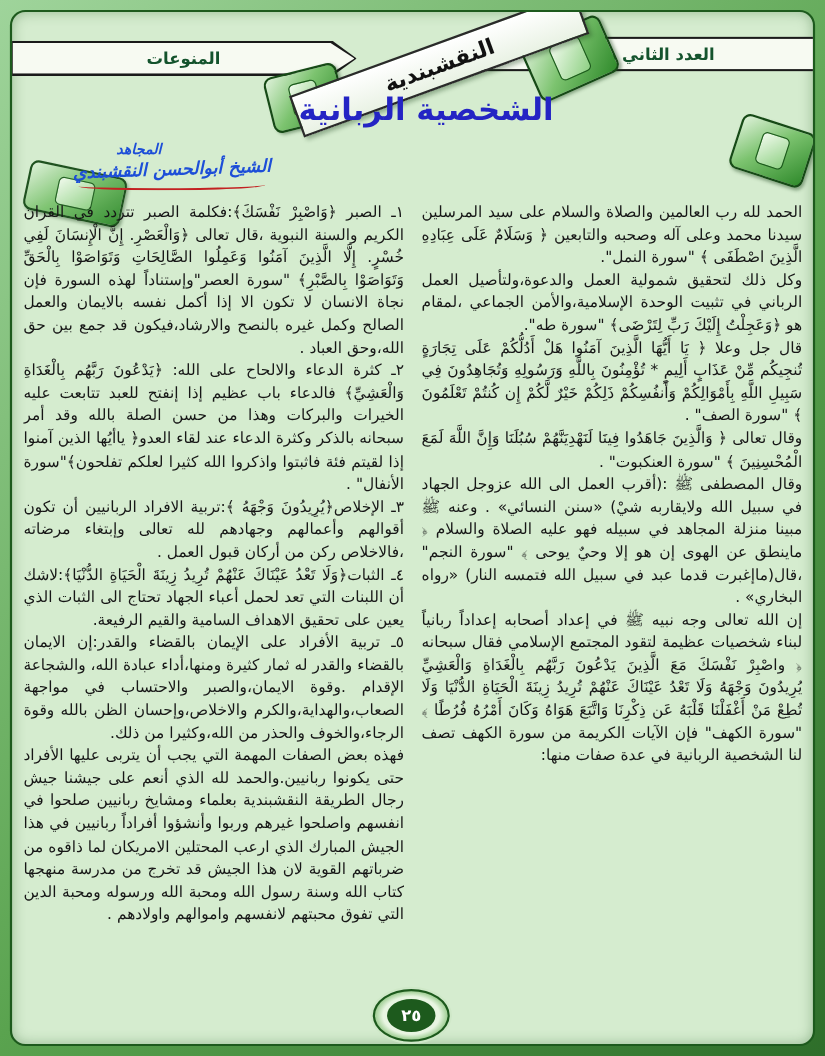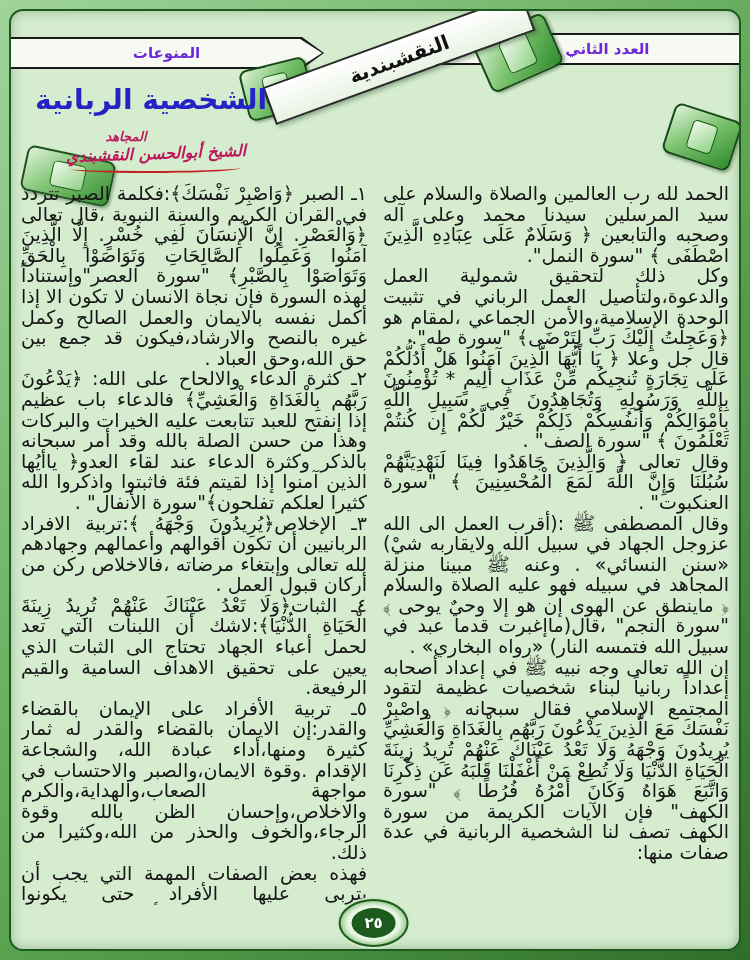--- a/index.html
+++ b/index.html
@@ -13,55 +13,55 @@
 
   
   .banner{position:absolute;height:32px;}
   .banner .bg,.banner .fg{position:absolute;}
   .banner .bg{inset:0;background:#1a1a1a;}
   .banner .fg{inset:2px;background:#f7faf2;display:flex;align-items:center;justify-content:center;}
   .banner-right{top:22px;right:-2px;width:338px;}
   .banner-right .bg,.banner-right .fg{clip-path:polygon(0 50%,7% 0,100% 0,100% 100%,7% 100%);}
   .banner-left{top:26px;left:-2px;width:315px;}
   .banner-left .bg,.banner-left .fg{clip-path:polygon(0 0,93% 0,100% 50%,93% 100%,0 100%);}
-  .banner-text{font-size:15px;font-weight:bold;color:#6d28d9;letter-spacing:.5px;white-space:nowrap;}
+  .banner-text{font-size:15px;font-weight:bold;color:#14532d;letter-spacing:.5px;white-space:nowrap;}
 
   
   .ribbon{position:absolute;left:250px;top:28px;width:272px;height:36px;
     transform:rotate(-20deg);background:linear-gradient(180deg,#ffffff,#e9f2e4);
     border:2px solid #2a2a2a;box-shadow:2px 3px 4px rgba(20,60,20,.35);
     display:flex;align-items:center;justify-content:center;}
   .ribbon-text{font-size:20px;font-weight:bold;color:#111;letter-spacing:1px;white-space:nowrap;}
 
   
   .roll{position:absolute;border:2px solid #164a16;border-radius:8px;
     background:linear-gradient(135deg,#dff2da 0%,#7cc36f 45%,#2f8a2b 100%);
     box-shadow:2px 2px 3px rgba(20,60,20,.4);}
   .roll-a{left:468px;top:14px;width:74px;height:52px;transform:rotate(-24deg);}
   .roll-b{left:232px;top:52px;width:64px;height:48px;transform:rotate(-14deg);}
   .roll-c{left:12px;top:142px;width:86px;height:42px;transform:rotate(12deg);opacity:.95;}
   .roll-d{right:2px;top:100px;width:66px;height:48px;transform:rotate(18deg);}
   .roll::after{content:"";position:absolute;inset:18% 30% 18% 30%;
     background:linear-gradient(135deg,#f2fbee,#8ed083);border:1px solid #1d5a1d;border-radius:5px;}
 
   
-  .title{position:absolute;left:0;right:0;text-align:left;font-weight:bold;
+  .title{position:absolute;left:0;right:0;text-align:center;font-weight:bold;
     color:#2424c4;letter-spacing:.5px;padding-left:24px;}
   .title-1{top:72px;font-size:28px;}
   .title-2{top:116px;font-size:26px;}
-  .byline{position:absolute;left:30px;top:118px;width:230px;color:#be185d;text-align:center;}
+  .byline{position:absolute;left:30px;top:118px;width:230px;color:#1d4ed8;text-align:center;}
   .byline-honorific{font-size:13px;font-weight:bold;font-style:italic;margin-right:60px;}
   .byline-name{font-size:16px;font-weight:bold;font-style:italic;transform:rotate(-2deg);white-space:nowrap;}
   .byline-underline{margin:1px auto 0 30px;width:170px;height:7px;
     border-bottom:2px solid #c32121;border-radius:0 0 80% 60%;}
 
   
   .article{position:absolute;top:172px;bottom:44px;left:10px;right:10px;
     display:flex;gap:16px;direction:rtl;}
-  .col{flex:1;overflow:hidden;color:#161616;font-size:19px;line-height:20.6px;
+  .col{flex:1;overflow:hidden;color:#161616;font-size:14px;line-height:20.6px;
     text-align:justify;text-justify:inter-word;}
   .col p{margin:0;}
 
   
   .medallion{position:absolute;left:50%;bottom:2px;transform:translateX(-52%);
     width:66px;height:44px;display:flex;align-items:center;justify-content:center;
     background:radial-gradient(ellipse at center,#e8f5e2 55%,#8cc47f 75%,#2f7a2b 100%);
     border:2px solid #1d5a1d;border-radius:50%;box-shadow:0 0 0 2px #cfe8c8;}
   .medallion-inner{width:44px;height:30px;border-radius:50%;background:#1d5a1d;
     display:flex;align-items:center;justify-content:center;}

